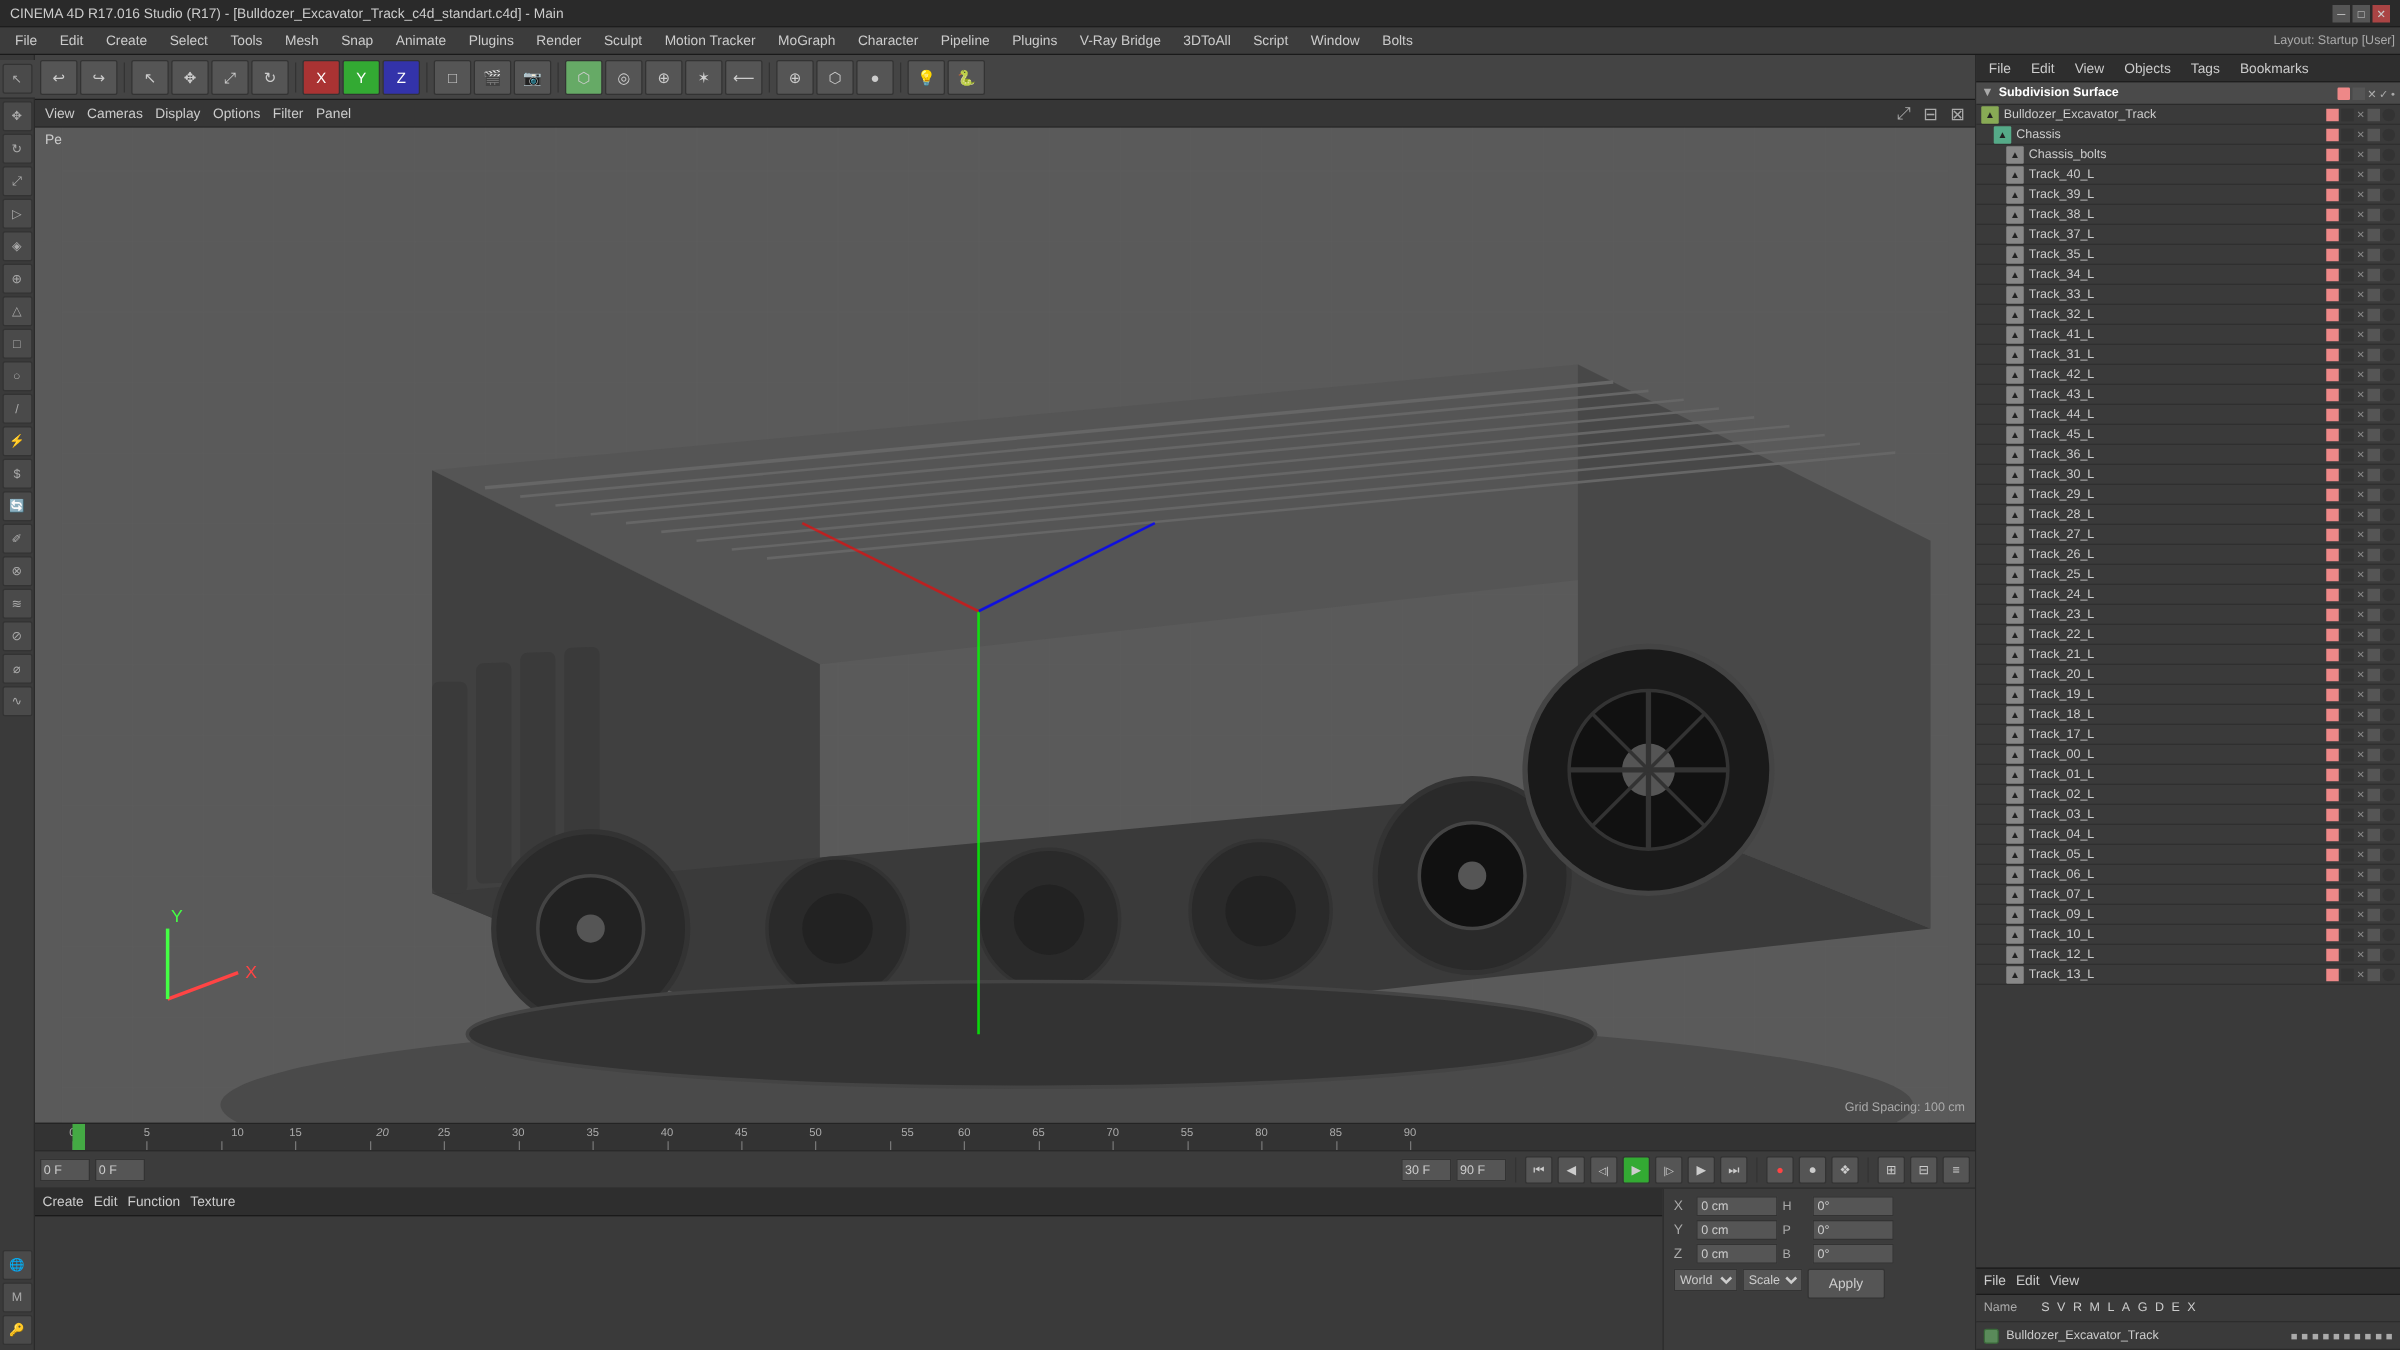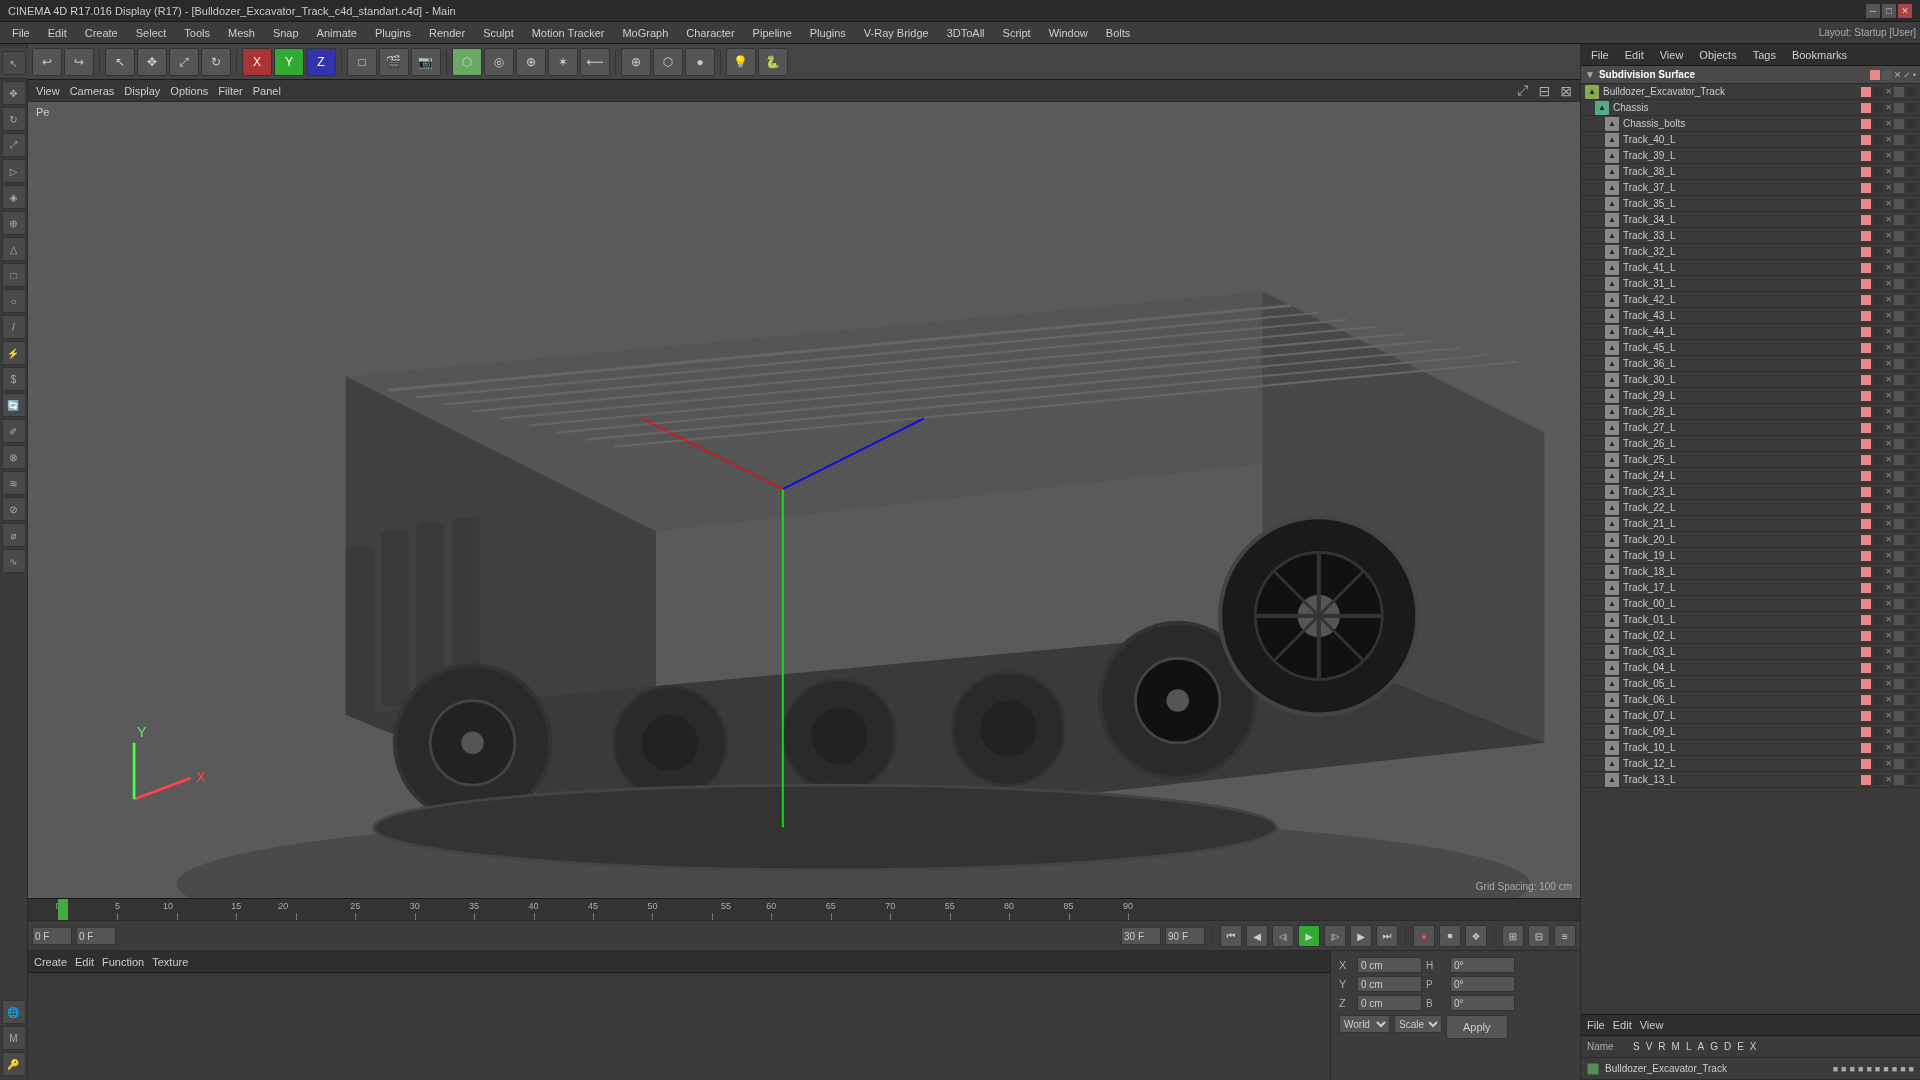--- a/index.html
+++ b/index.html
@@ -86,21 +86,21 @@
 
     
     #object-list::-webkit-scrollbar { width: 8px; }
     #object-list::-webkit-scrollbar-track { background: #2a2a2a; }
     #object-list::-webkit-scrollbar-thumb { background: #555; }
   </style>
 </head>
 <body>
 
 <div id="titlebar">
-  <span>CINEMA 4D R17.016 Display (R17) - [Bulldozer_Excavator_Track_c4d_standart.c4d] - Main</span>
+  <span>CINEMA 4D R17.016 Studio (R17) - [Bulldozer_Excavator_Track_c4d_standart.c4d] - Main</span>
   <div style="display:flex;gap:2px;">
     <button class="titlebar-btn">─</button>
     <button class="titlebar-btn">□</button>
     <button class="titlebar-btn" style="background:#a44;">✕</button>
   </div>
 </div>
 
 <div id="menubar">
   <span class="menu-item">File</span>
   <span class="menu-item">Edit</span>
@@ -292,25 +292,25 @@
       <div style="height:22px;background:#333;position:relative;overflow:hidden;border-bottom:1px solid #2a2a2a;">
 
         <div style="position:absolute;left:30px;top:0;width:10px;height:22px;background:#4a4;z-index:5;cursor:pointer;"></div>
 
         <div id="ruler-marks" style="position:absolute;top:0;left:30px;right:0;height:22px;">
             <div style="position: absolute; left: 0px; bottom: 0px; width: 1px; height: 8px; background: rgb(119, 119, 119);"></div>
             <div style="position: absolute; left: 0px; top: 2px; font-size: 9px; color: rgb(170, 170, 170); transform: translateX(-50%);">0</div>
             <div style="position: absolute; left: 59.4444px; bottom: 0px; width: 1px; height: 8px; background: rgb(119, 119, 119);"></div>
             <div style="position: absolute; left: 59.4444px; top: 2px; font-size: 9px; color: rgb(170, 170, 170); transform: translateX(-50%);">5</div>
             <div style="position: absolute; left: 118.889px; bottom: 0px; width: 1px; height: 8px; background: rgb(119, 119, 119);"></div>
-            <div style="position: absolute; left: 110px; top: 2px; font-size: 9px; color: rgb(170, 170, 170); transform: translateX(-50%);">10</div>
+            <div style="position: absolute; left: 132px; top: 2px; font-size: 9px; color: rgb(170, 170, 170); transform: translateX(-50%);">10</div>
             <div style="position: absolute; left: 178.333px; bottom: 0px; width: 1px; height: 8px; background: rgb(119, 119, 119);"></div>
             <div style="position: absolute; left: 178.333px; top: 2px; font-size: 9px; color: rgb(170, 170, 170); transform: translateX(-50%);">15</div>
             <div style="position: absolute; left: 237.778px; bottom: 0px; width: 1px; height: 8px; background: rgb(119, 119, 119);"></div>
-            <div style="position: absolute; left: 225px; top: 2px; font-size: 9px; color: rgb(170, 170, 170); transform: translateX(-50%); font-style: italic;">20</div>
+            <div style="position: absolute; left: 248px; top: 2px; font-size: 9px; color: rgb(170, 170, 170); transform: translateX(-50%); font-style: italic;">20</div>
             <div style="position: absolute; left: 297.222px; bottom: 0px; width: 1px; height: 8px; background: rgb(119, 119, 119);"></div>
             <div style="position: absolute; left: 297.222px; top: 2px; font-size: 9px; color: rgb(170, 170, 170); transform: translateX(-50%);">25</div>
             <div style="position: absolute; left: 356.667px; bottom: 0px; width: 1px; height: 8px; background: rgb(119, 119, 119);"></div>
             <div style="position: absolute; left: 356.667px; top: 2px; font-size: 9px; color: rgb(170, 170, 170); transform: translateX(-50%);">30</div>
             <div style="position: absolute; left: 416.111px; bottom: 0px; width: 1px; height: 8px; background: rgb(119, 119, 119);"></div>
             <div style="position: absolute; left: 416.111px; top: 2px; font-size: 9px; color: rgb(170, 170, 170); transform: translateX(-50%);">35</div>
             <div style="position: absolute; left: 475.556px; bottom: 0px; width: 1px; height: 8px; background: rgb(119, 119, 119);"></div>
             <div style="position: absolute; left: 475.556px; top: 2px; font-size: 9px; color: rgb(170, 170, 170); transform: translateX(-50%);">40</div>
             <div style="position: absolute; left: 535px; bottom: 0px; width: 1px; height: 8px; background: rgb(119, 119, 119);"></div>
             <div style="position: absolute; left: 535px; top: 2px; font-size: 9px; color: rgb(170, 170, 170); transform: translateX(-50%);">45</div>

